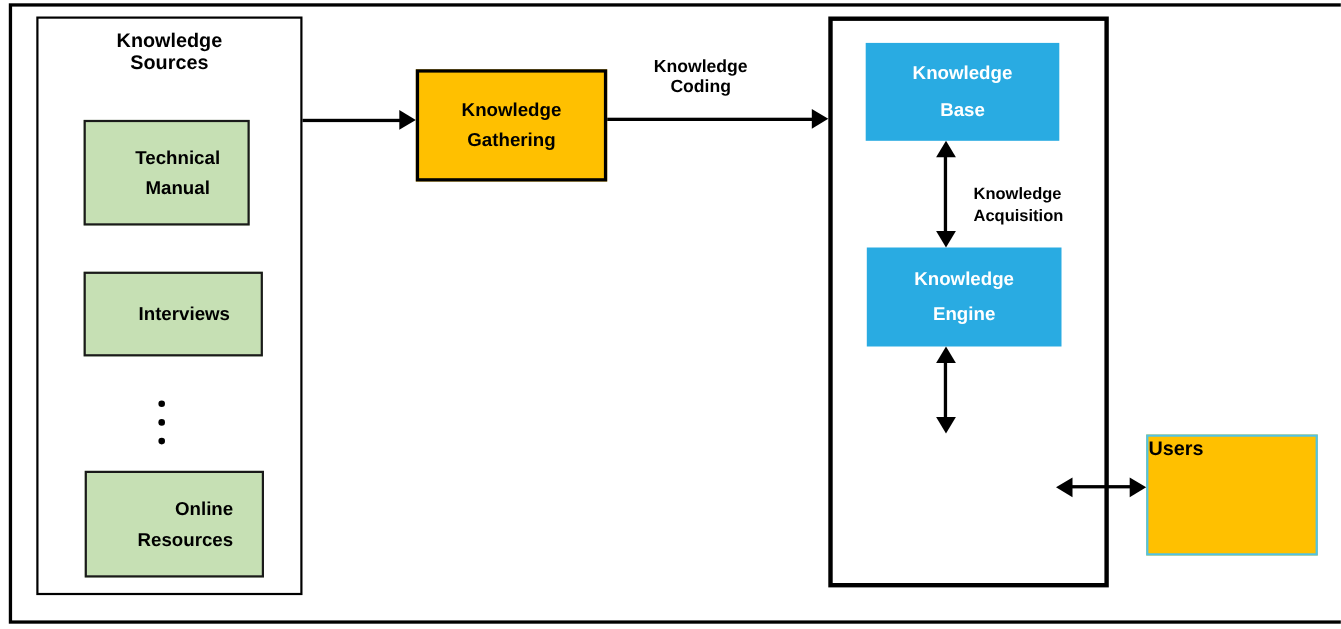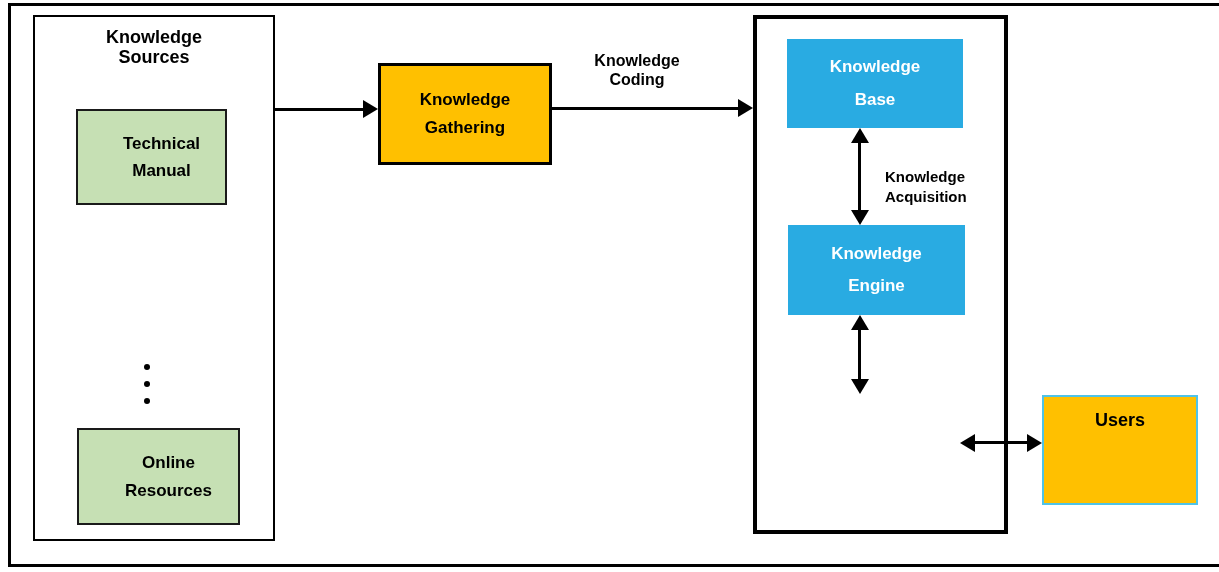--- a/index.html
+++ b/index.html
@@ -13,38 +13,38 @@
 
   
   .outer-frame{left:8px;top:3px;width:1219px;height:564px;border:3px solid #000;}
 
   
   .ks-container{left:33px;top:15px;width:242px;height:526px;border:2px solid #000;background:#fff;}
   .ks-title{top:10px;left:0;right:0;text-align:center;font-size:18px;line-height:1.12;}
   .src-box{border:2px solid #1a1a1a;background:#C6E0B4;display:flex;align-items:center;justify-content:center;text-align:center;font-size:17px;line-height:1.6;padding-left:20px;}
   .src-1{left:41px;top:92px;width:151px;height:96px;}
   .src-2{left:41px;top:230px;width:163px;height:77px;}
-  .src-3{left:42px;top:411px;width:163px;height:97px;}
+  .src-3{left:42px;top:411px;width:163px;height:97px;text-align:right;}
   .vdots{left:109px;top:347px;width:6px;}
   .vdots .dot{width:6px;height:6px;border-radius:50%;background:#000;margin-bottom:11px;}
 
   
   .kg-box{left:378px;top:63px;width:174px;height:102px;border:3px solid #000;background:#FFC000;
           display:flex;align-items:center;justify-content:center;text-align:center;font-size:17px;line-height:1.65;}
 
   
   .es-container{left:753px;top:15px;width:255px;height:519px;border:4px solid #000;background:#fff;}
   .blue-box{background:#29ABE2;color:#fff;display:flex;align-items:center;justify-content:center;text-align:center;font-size:17px;line-height:1.9;}
   .kb-box{left:30px;top:20px;width:176px;height:89px;}
   .ie-box{left:31px;top:206px;width:177px;height:90px;}
   .ui-box{left:26px;top:375px;width:177px;height:112px;}
 
   
   .users-box{left:1042px;top:395px;width:156px;height:110px;border:2px solid #4FC3E8;background:#FFC000;
-             display:flex;align-items:flex-start;justify-content:center;padding-top:13px;font-size:18px;}
+             display:flex;align-items:flex-start;justify-content:flex-start;padding-top:1px;font-size:18px;}
 
   
   .shaft-h{height:3px;background:#000;}
   .shaft-v{width:3px;background:#000;}
   .head{width:0;height:0;}
   .head-right{border-top:9px solid transparent;border-bottom:9px solid transparent;border-left:15px solid #000;}
   .head-left{border-top:9px solid transparent;border-bottom:9px solid transparent;border-right:15px solid #000;}
   .head-up{border-left:9px solid transparent;border-right:9px solid transparent;border-bottom:15px solid #000;}
   .head-down{border-left:9px solid transparent;border-right:9px solid transparent;border-top:15px solid #000;}
 
@@ -77,20 +77,23 @@
 
   <div class="abs ks-container">
     <div class="abs ks-title lbl">Knowledge
 Sources</div>
 
     <div class="abs src-box src-1">
       <span class="lbl">Technical
 Manual</span>
     </div>
 
+    <div class="abs src-box src-2">
+      <span class="lbl">Interviews</span>
+    </div>
 
     <div class="abs vdots">
       <div class="dot"></div>
       <div class="dot"></div>
       <div class="dot"></div>
     </div>
 
     <div class="abs src-box src-3">
       <span class="lbl">Online
 Resources</span>

